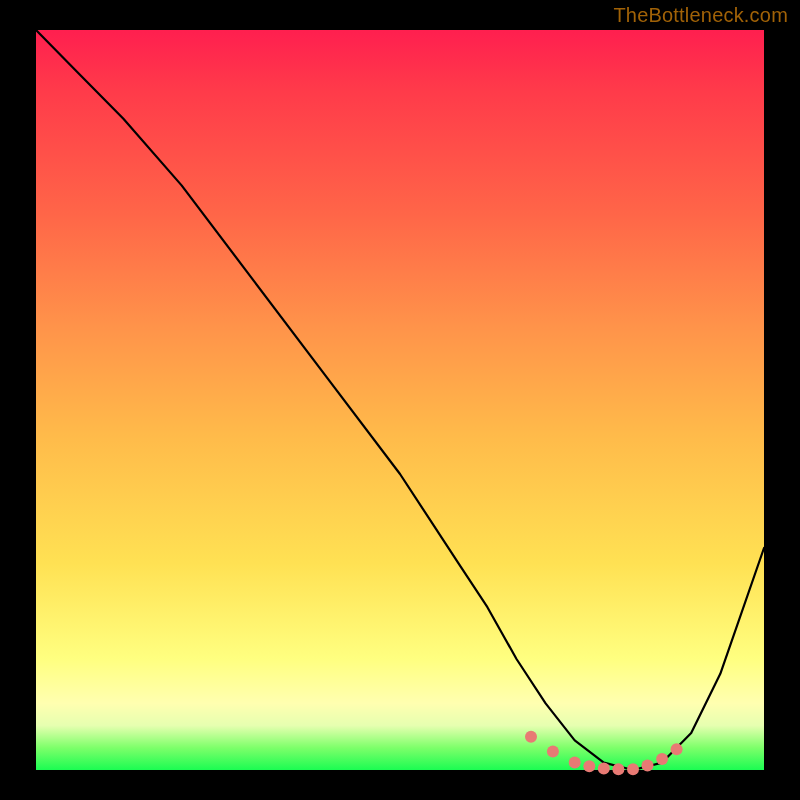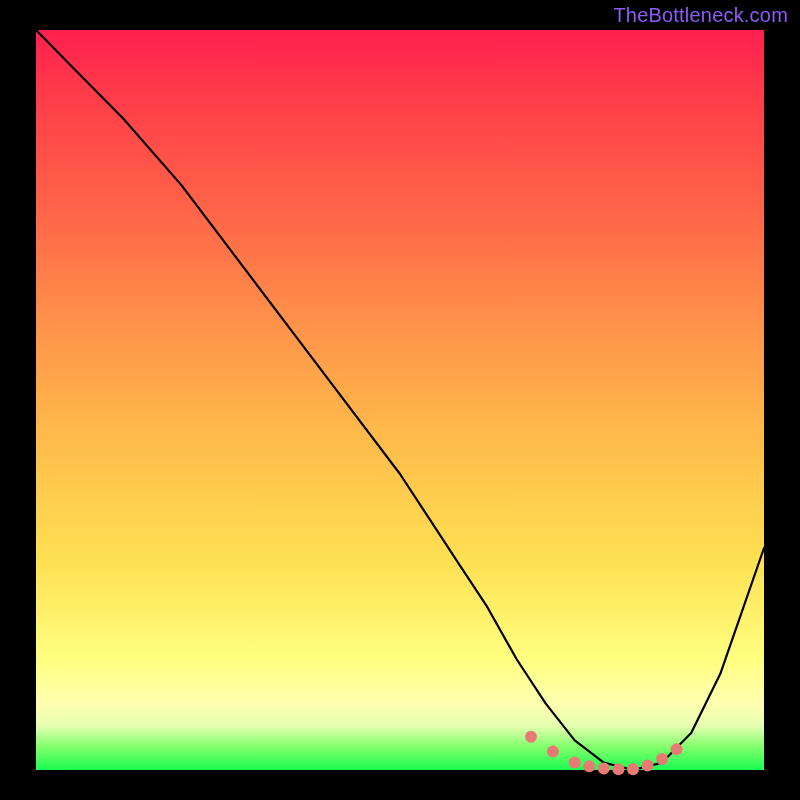--- a/index.html
+++ b/index.html
@@ -14,21 +14,21 @@
   .frame {
     position: relative;
     width: 800px;
     height: 800px;
     background: #000;
   }
   .watermark {
     position: absolute;
     top: 4px;
     right: 12px;
-    color: #8b5cf6;
+    color: #a16207;
     font-size: 20px;
     font-weight: 400;
     letter-spacing: 0.2px;
     z-index: 10;
     text-align: center;
   }
   .plot-area {
     position: absolute;
     left: 36px;
     top: 30px;

